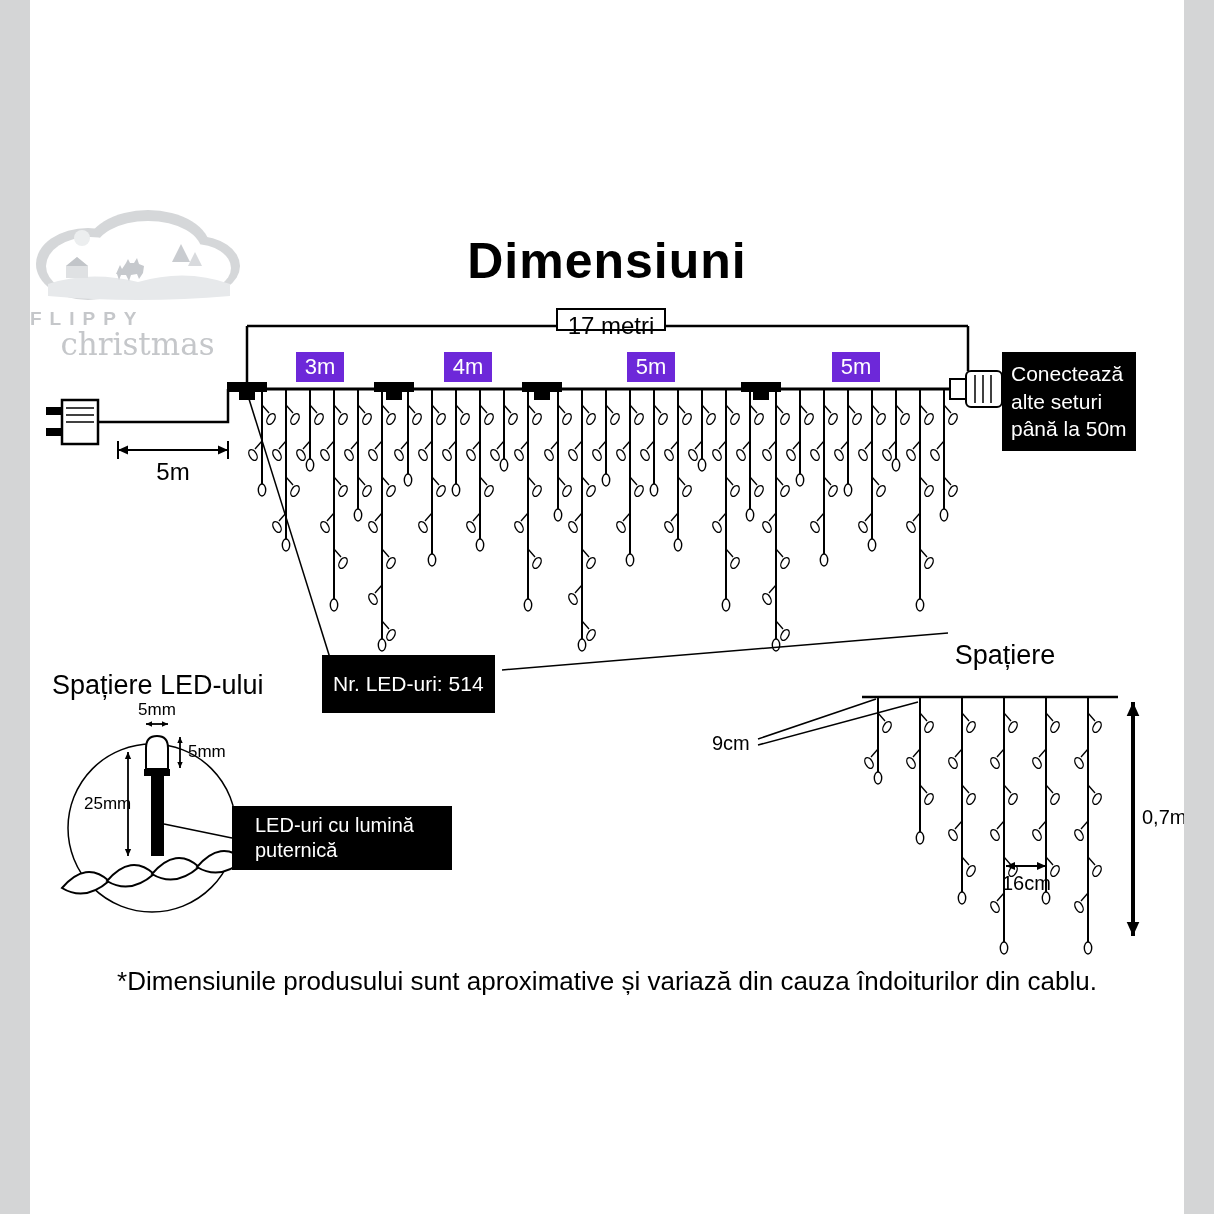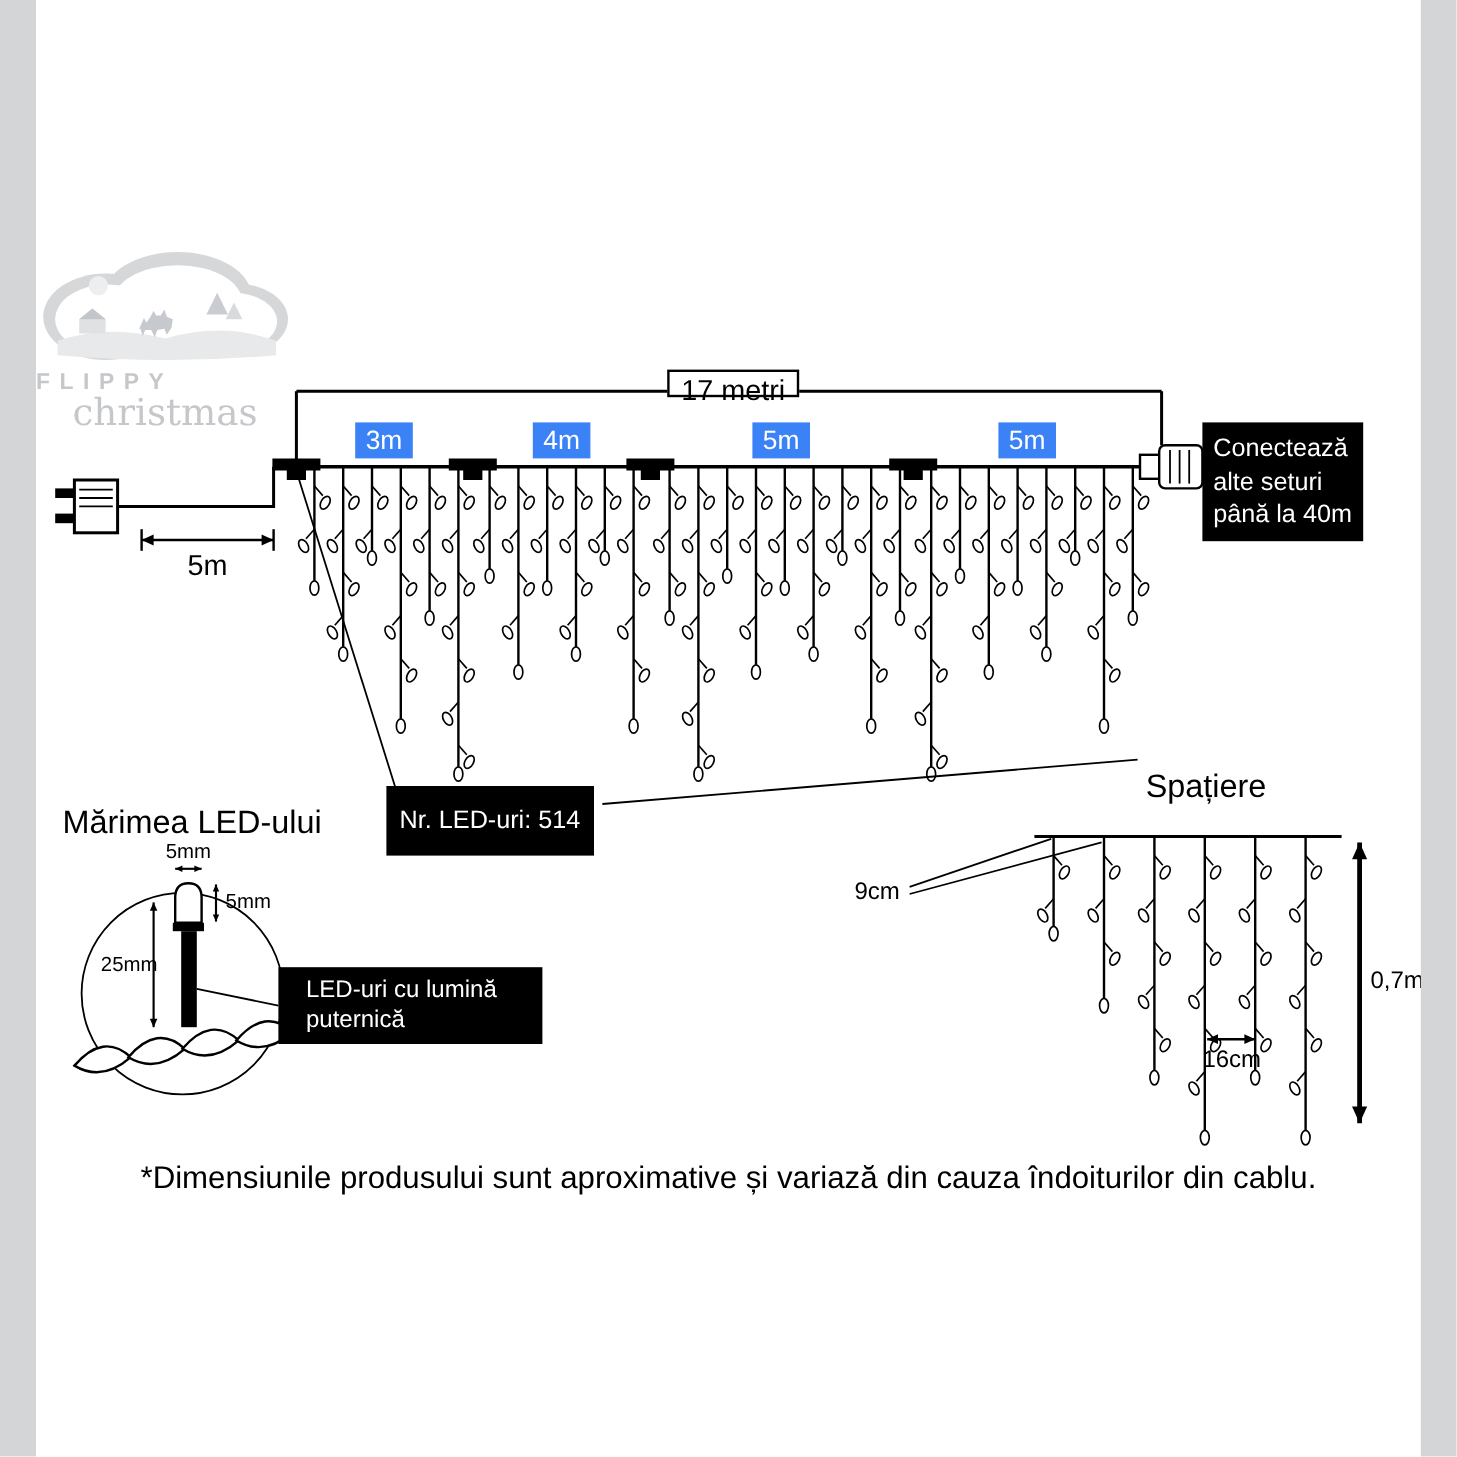--- a/index.html
+++ b/index.html
@@ -9,21 +9,21 @@
   .strip{position:absolute;top:0;height:100%;width:30px;background:#d4d5d6;z-index:3}
   .strip.left{left:0}.strip.right{right:0}
   #diagram{position:absolute;left:0;top:0;z-index:1}
   .overlay{position:absolute;z-index:2}
 
   #page-title{left:0;width:100%;top:232px;text-align:center;font-size:50px;font-weight:700;letter-spacing:1px}
 
   #total-len{left:556px;top:308px;width:110px;height:23px;background:#fff;border:2px solid #000;
              font-size:24px;line-height:31px;text-align:center}
 
-  .seg{top:352px;width:48px;height:30px;background:#3b82f6;color:#fff;font-size:22px;line-height:30px;text-align:center}
+  .seg{top:352px;width:48px;height:30px;background:#6d28d9;color:#fff;font-size:22px;line-height:30px;text-align:center}
   #seg0{left:296px}#seg1{left:444px}#seg2{left:627px}#seg3{left:832px}
 
   #lead-5m{left:140px;top:458px;width:66px;text-align:center;font-size:24px}
 
   #connect-note{left:1002px;top:352px;width:134px;background:#000;color:#fff;font-size:21px;line-height:1.32;padding:8px 9px}
 
   #led-count{left:322px;top:655px;background:#000;color:#fff;font-size:21px;padding:17px 11px;white-space:nowrap}
 
   #led-size-title{left:52px;top:670px;font-size:27px}
   #spacing-title{left:930px;top:640px;width:150px;text-align:center;font-size:27px}
@@ -461,35 +461,36 @@
       <path d="M142 60 l9 -18 9 18 Z" fill="#c9ccd0"></path>
       <path d="M158 64 l7 -14 7 14 Z" fill="#d8dadd"></path>
       <path d="M36 64 l11 -9 11 9 v 12 h -22 Z" fill="#dfe1e3"></path>
       <path d="M36 64 l11 -9 11 9 Z" fill="#c2c5c9"></path>
       <path d="M86 72 l4 -9 2 4 4 -6 2 -4 2 4 4 0 3 -5 2 6 5 2 -1 7 -4 6 -2 -5 -6 1 -2 6 -3 -6 -5 0 -2 5 -2 -6 Z" fill="#c6c9cd"></path>
     </svg>
     <div class="logo-brand">FLIPPY</div>
     <div class="logo-script">christmas</div>
   </div>
 
+  <div class="overlay" id="page-title">Dimensiuni</div>
 
   <div class="overlay" id="total-len">17 metri</div>
 
   <div class="overlay seg" id="seg0">3m</div>
   <div class="overlay seg" id="seg1">4m</div>
   <div class="overlay seg" id="seg2">5m</div>
   <div class="overlay seg" id="seg3">5m</div>
 
   <div class="overlay" id="lead-5m">5m</div>
 
-  <div class="overlay" id="connect-note">Conectează alte seturi până la 40m</div>
+  <div class="overlay" id="connect-note">Conectează alte seturi până la 50m</div>
 
   <div class="overlay" id="led-count">Nr. LED-uri: 514</div>
 
-  <div class="overlay" id="led-size-title">Mărimea LED-ului</div>
+  <div class="overlay" id="led-size-title">Spațiere LED-ului</div>
   <div class="overlay small" id="cap-w">5mm</div>
   <div class="overlay small" id="cap-h">5mm</div>
   <div class="overlay small" id="body-l">25mm</div>
   <div class="overlay" id="led-note">LED-uri cu lumină puternică</div>
 
   <div class="overlay" id="spacing-title">Spațiere</div>
   <div class="overlay" id="gap9">9cm</div>
   <div class="overlay" id="gap16">16cm</div>
   <div class="overlay" id="h07">0,7m</div>
 

